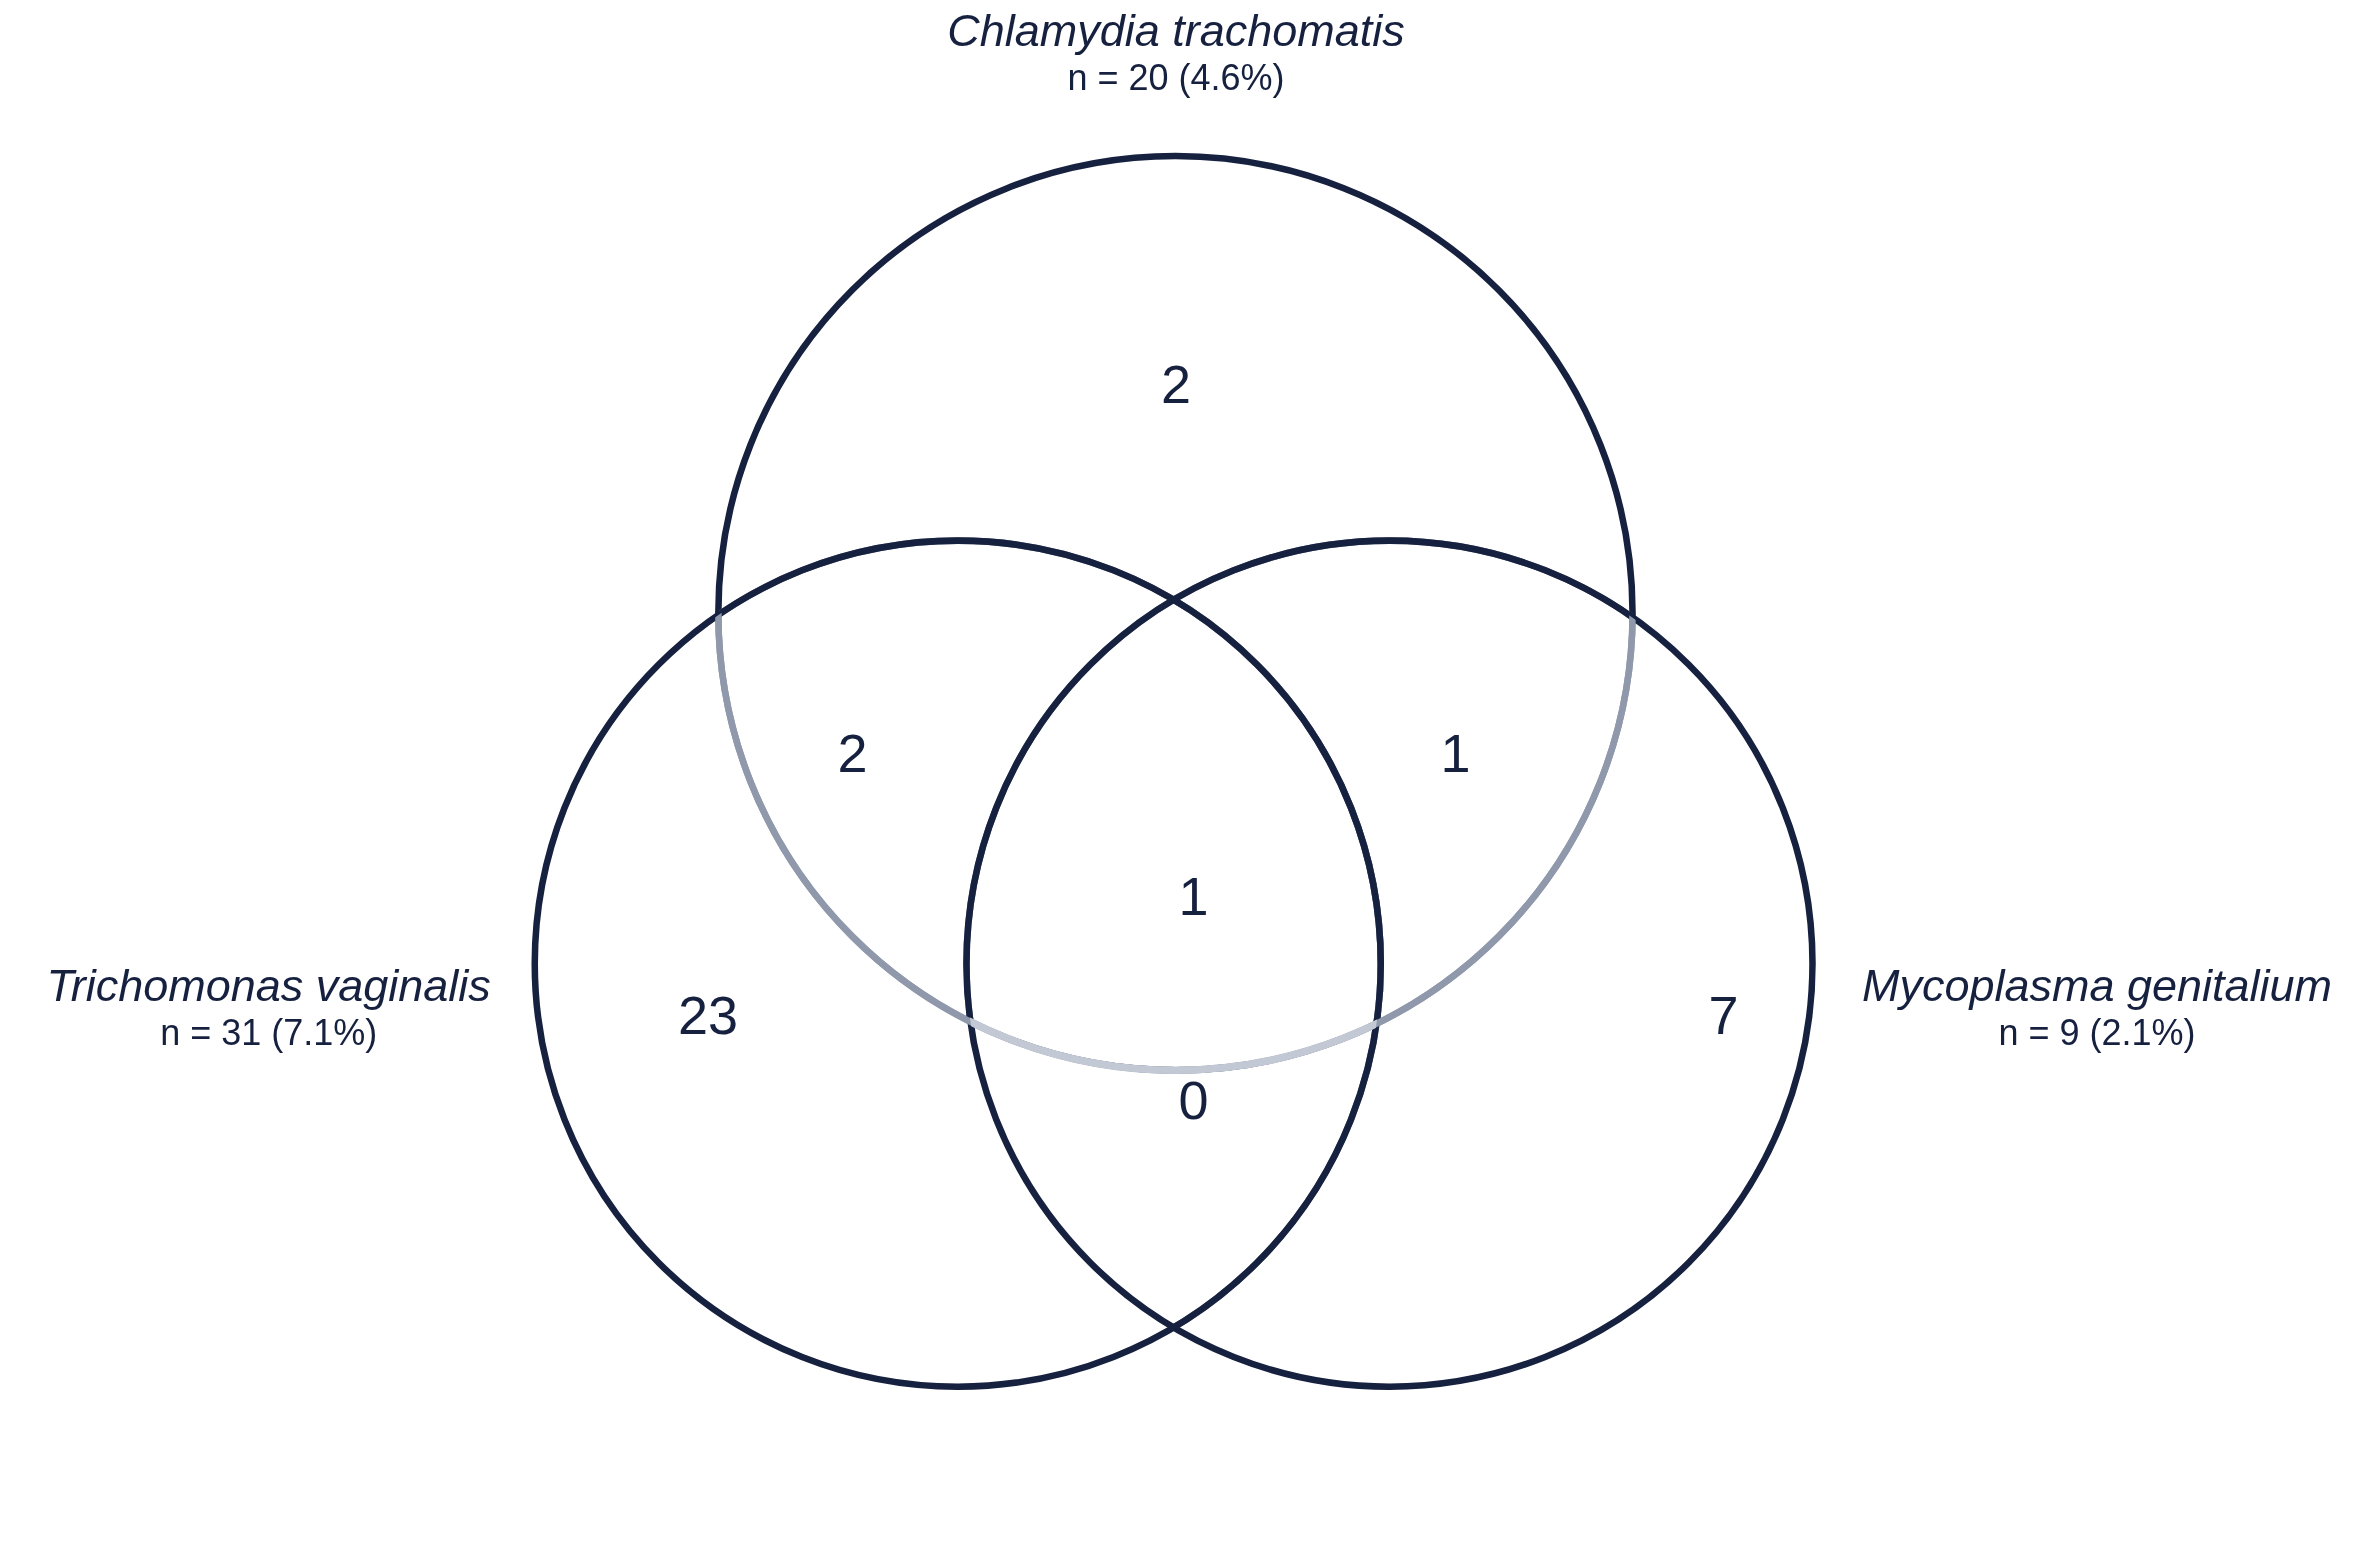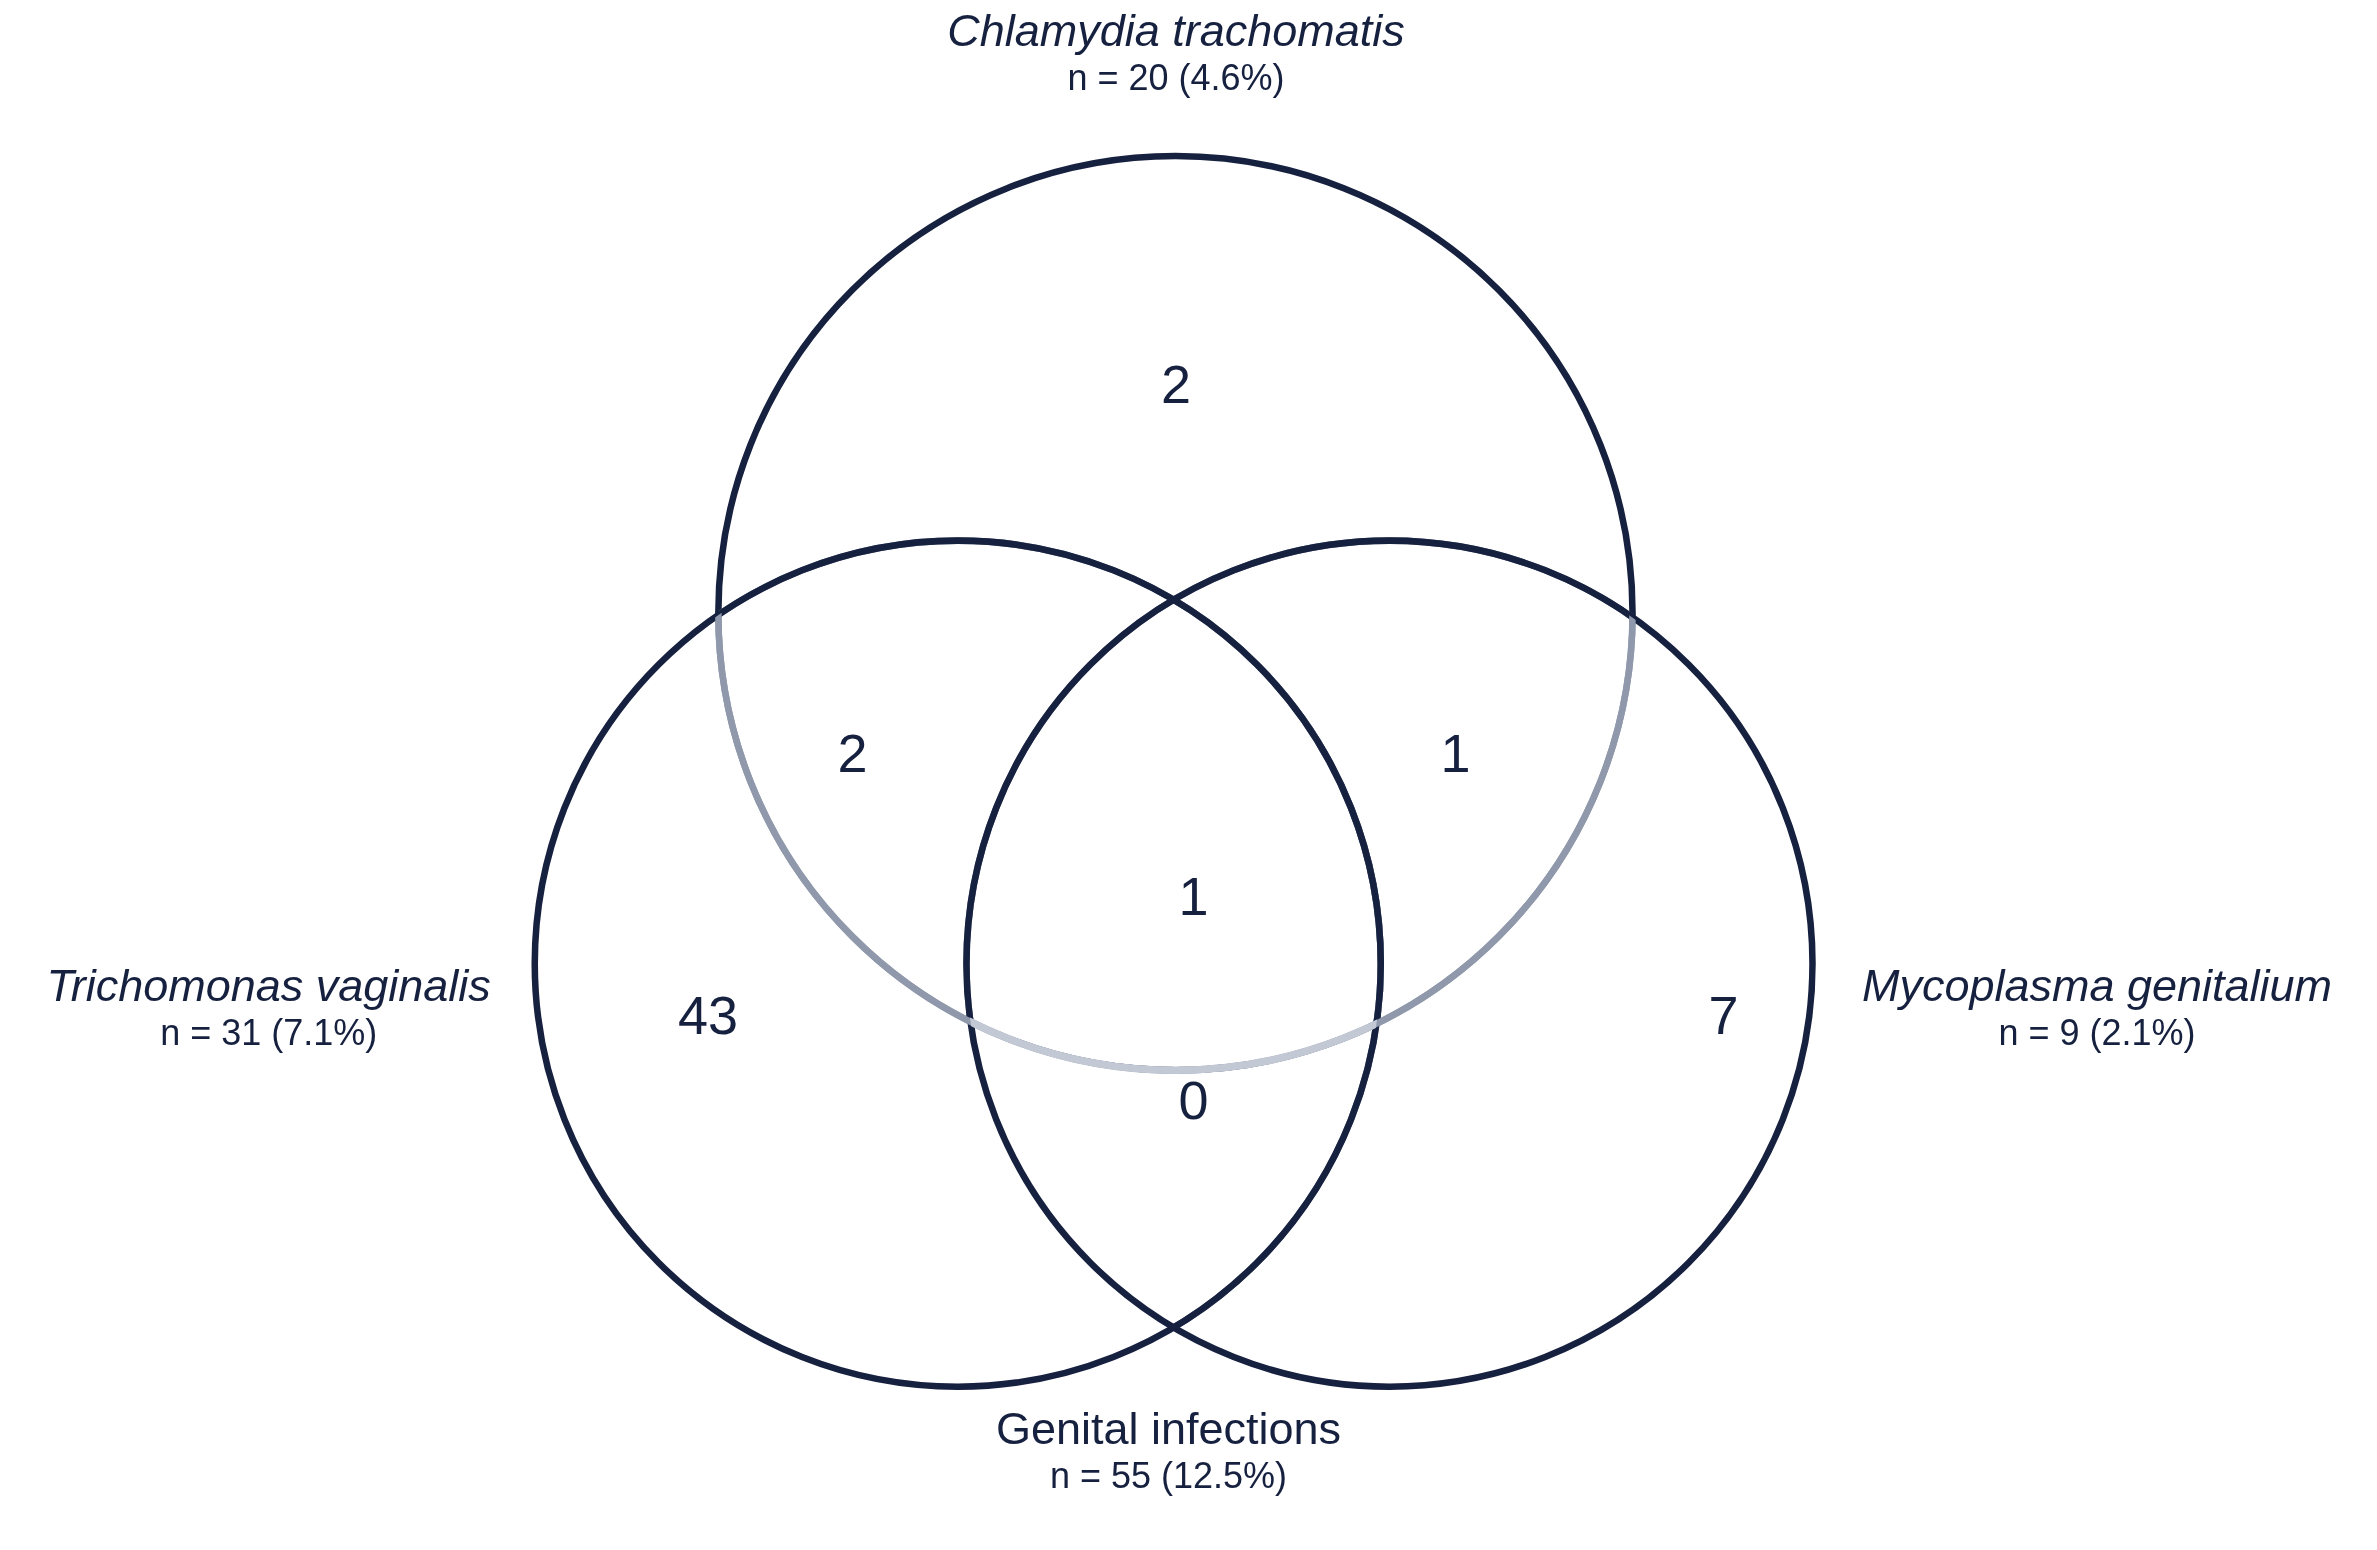--- a/index.html
+++ b/index.html
@@ -159,27 +159,23 @@
   <div class="set-label" id="label-left">
     <span class="sp-name">Trichomonas vaginalis</span>
     <span class="sp-count">n = 31 (7.1%)</span>
   </div>
 
   <div class="set-label" id="label-right">
     <span class="sp-name">Mycoplasma genitalium</span>
     <span class="sp-count">n = 9 (2.1%)</span>
   </div>
 
-  <div class="set-label" id="label-bottom">
-    <span class="plain-name">Genital infections</span>
-    <span class="sp-count">n = 55 (12.5%)</span>
-  </div>
 
   <div class="region-value" id="val-ct-only">2</div>
   <div class="region-value" id="val-ct-tv">2</div>
   <div class="region-value" id="val-ct-mg">1</div>
   <div class="region-value" id="val-all-three">1</div>
-  <div class="region-value" id="val-tv-only">43</div>
+  <div class="region-value" id="val-tv-only">23</div>
   <div class="region-value" id="val-mg-only">7</div>
   <div class="region-value" id="val-tv-mg">0</div>
 
 </div>
 
 
 </body></html>

